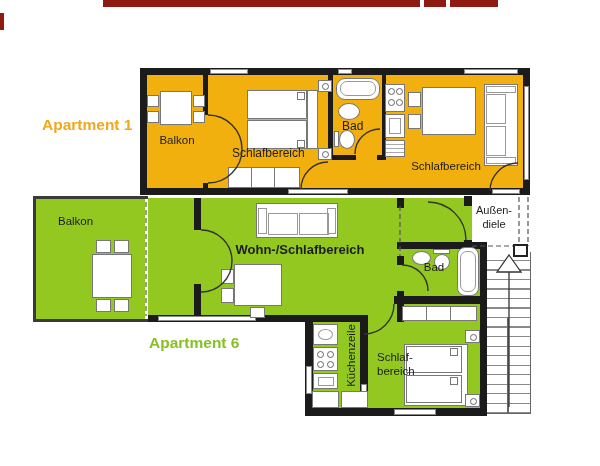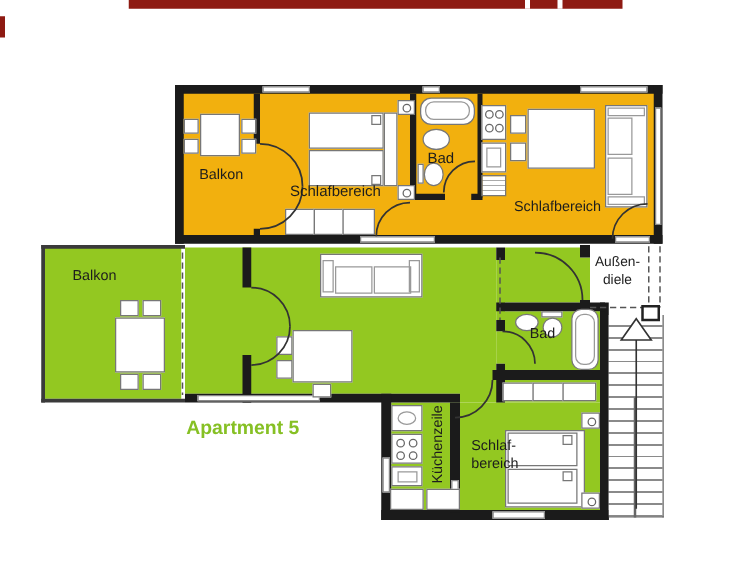--- a/index.html
+++ b/index.html
@@ -215,27 +215,29 @@
       <path d="M 400 206 V 256"></path>
       <path d="M 472 246 H 516"></path>
       <path d="M 519 197 V 246"></path>
       <path d="M 528 197 V 246"></path>
     </g>
     <path d="M 509 255 L 521 272 L 497 272 Z" fill="#ffffff" stroke="#333" stroke-width="1.3"></path>
     <path d="M 509 272 V 407" fill="none" stroke="#333" stroke-width="1.3"></path>
     <rect x="514" y="245" width="13" height="11" fill="#ffffff" stroke="#222" stroke-width="2"></rect>
   </svg>
 
+  <div class="apt-label" style="left: 42px; top: 116px; color: rgb(240, 168, 28);">Apartment 1</div>
   <div class="lbl center" style="left:150px;top:134px;width:54px;">Balkon</div>
   <div class="lbl" style="left:232px;top:147px;font-size:12px;">Schlafbereich</div>
   <div class="lbl" style="left:342px;top:120px;font-size:12px;">Bad</div>
   <div class="lbl center" style="left:398px;top:160px;width:96px;">Schlafbereich</div>
 
-  <div class="apt-label" style="left: 149px; top: 334px; color: rgb(134, 192, 36);">Apartment 5</div>
+  <div class="apt-label" style="left: 149px; top: 334px; color: rgb(134, 192, 36);">Apartment 6</div>
   <div class="lbl" style="left:58px;top:215px;">Balkon</div>
+  <div class="lbl center bold" style="left:200px;top:243px;width:200px;font-size:13px;">Wohn-/Schlafbereich</div>
   <div class="lbl center" style="left:414px;top:261px;width:40px;">Bad</div>
   <div class="lbl center" style="left:312px;top:348px;width:80px;height:15px;transform:rotate(-90deg);">Küchenzeile</div>
   <div class="lbl" style="left:377px;top:351px;">Schlaf-</div>
   <div class="lbl" style="left:377px;top:365px;">bereich</div>
 
   <div class="lbl center" style="left:470px;top:204px;width:48px;font-size:11px;">Außen-</div>
   <div class="lbl center" style="left:470px;top:218px;width:48px;font-size:11px;">diele</div>
 
 </div>
 

